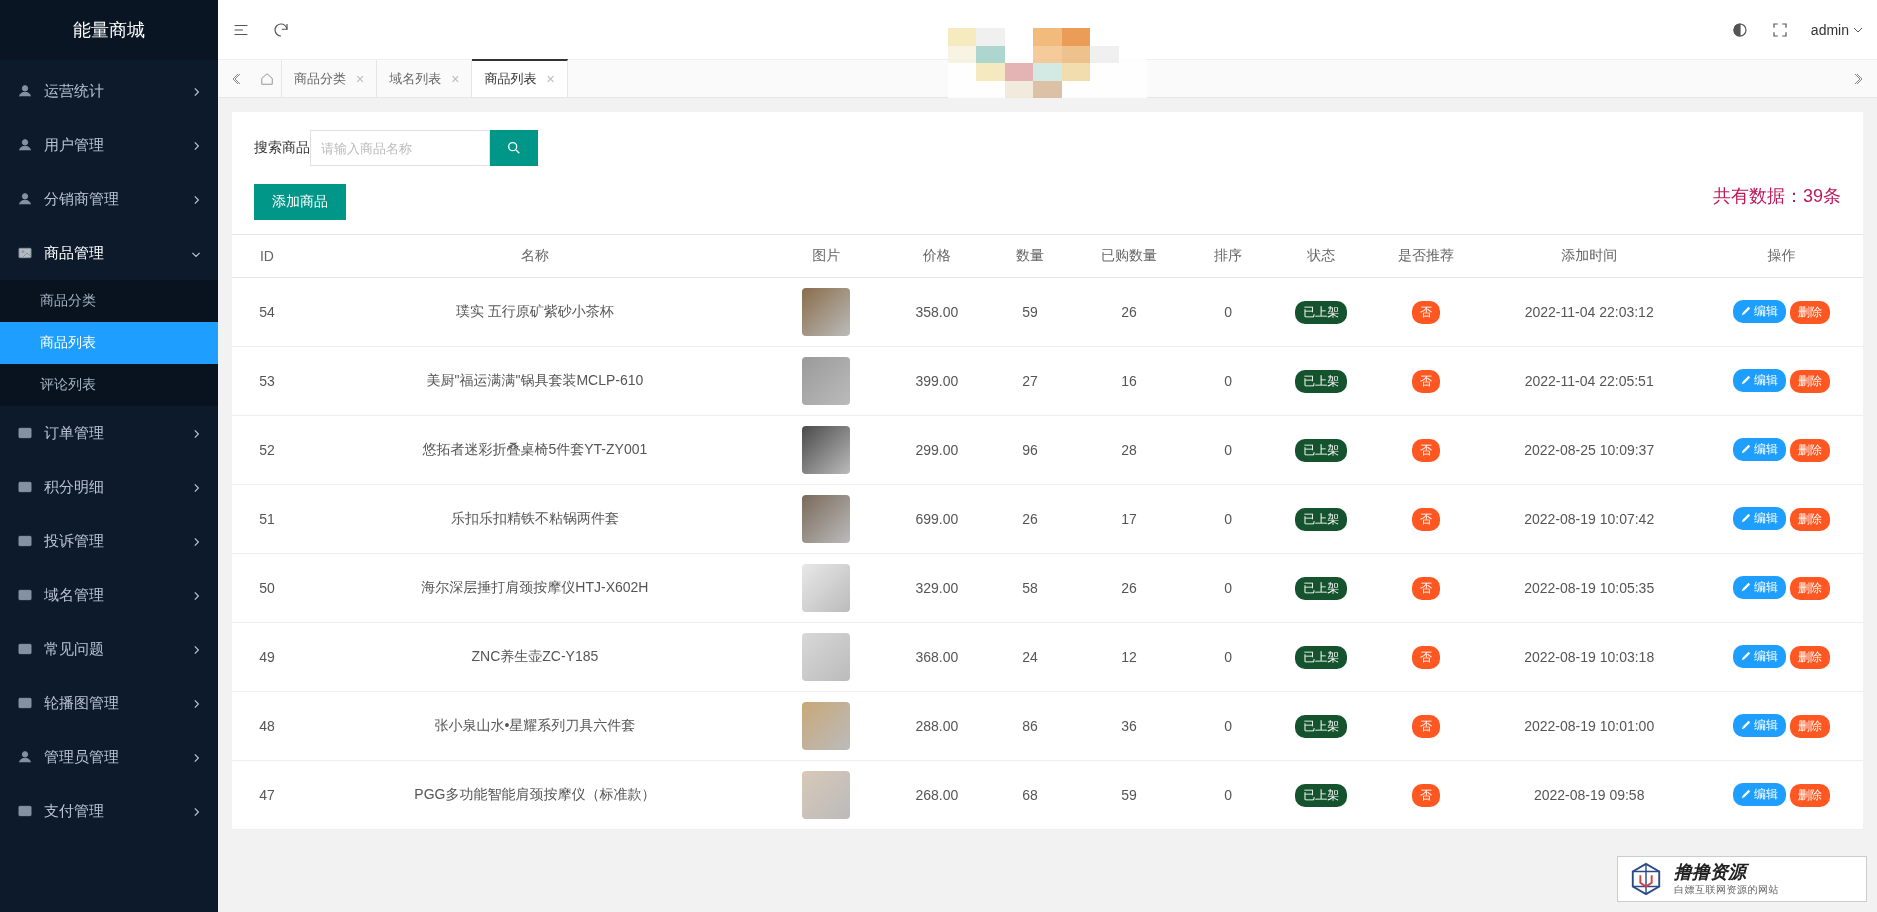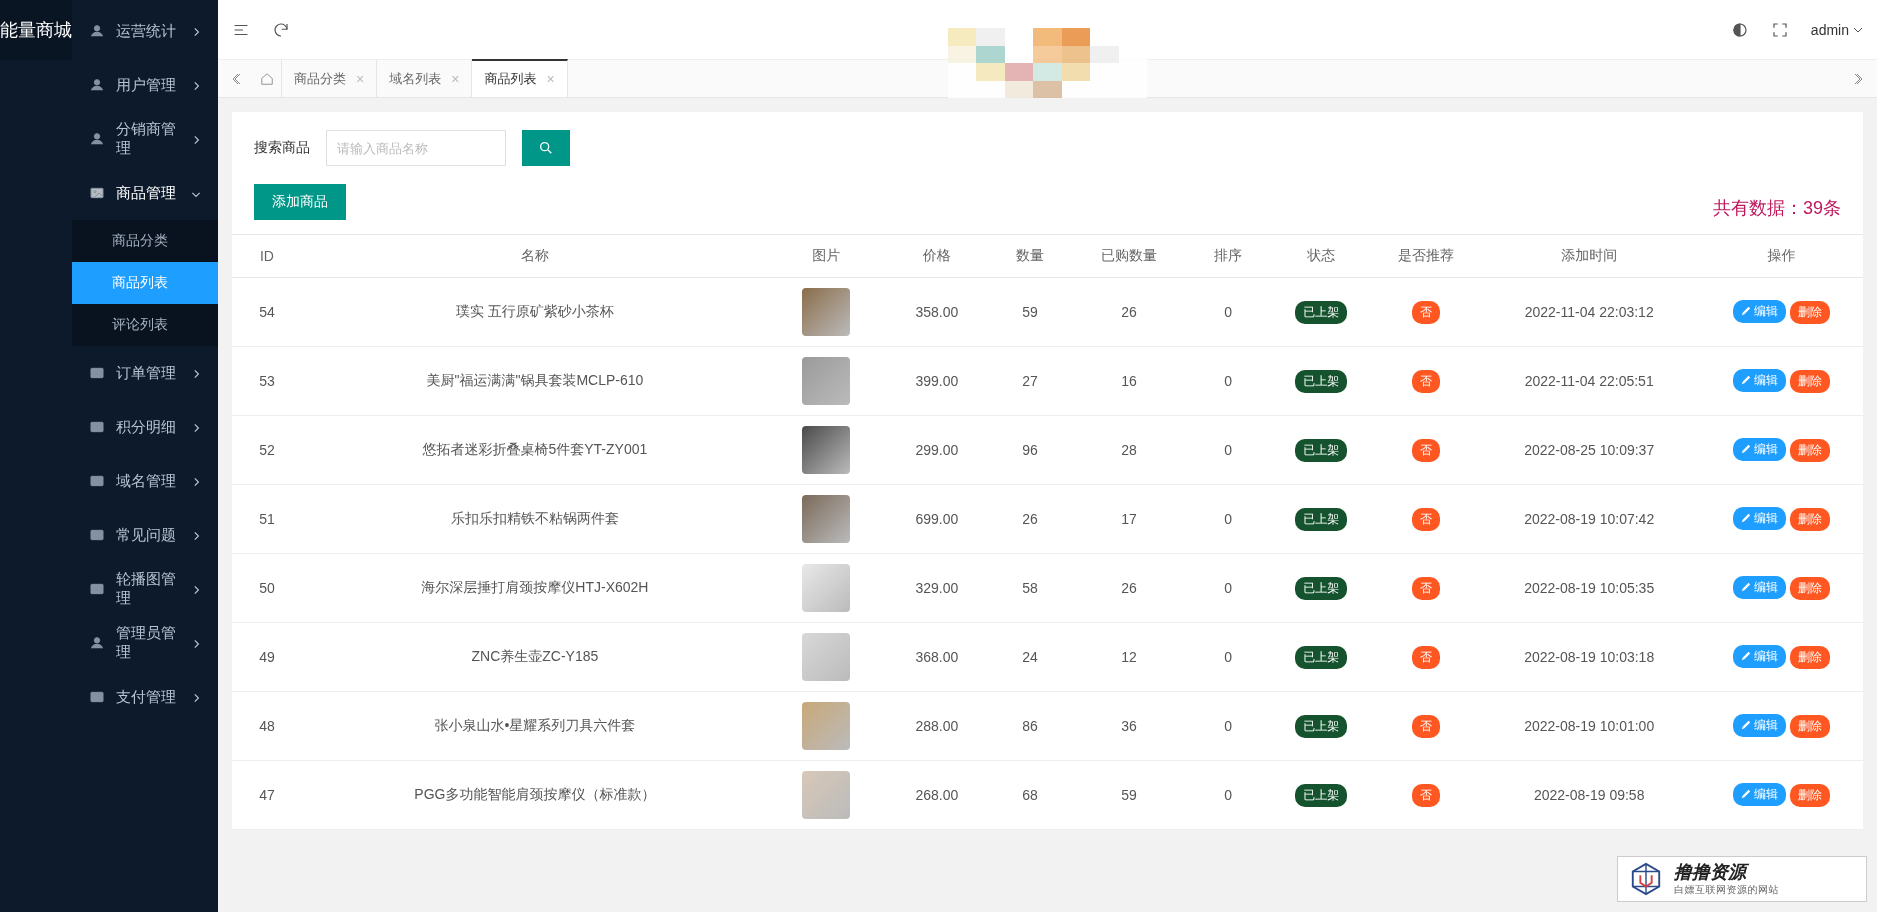--- a/index.html
+++ b/index.html
@@ -1,18 +1,18 @@
 <!DOCTYPE html>
 <html><head>
 <meta charset="utf-8">
 <style>
 *{margin:0;padding:0;box-sizing:border-box;font-family:"Microsoft YaHei","Helvetica Neue",Arial,sans-serif}
 html,body{height:100%;width:100%;overflow:hidden;background:#f2f2f2}
 body{display:flex;font-size:14px;color:#333}
-.sidebar{width:218px;min-width:218px;background:#0c1a2b;color:#fff;height:100vh;display:flex;flex-direction:row;overflow-y:auto}
+.sidebar{width:218px;min-width:218px;background:#0c1a2b;color:#fff;height:100vh;display:flex;flex-direction:column;overflow-y:auto}
 .sidebar-logo{height:60px;display:flex;align-items:center;justify-content:center;font-size:18px;font-weight:400;color:#fff;background:#0a1523}
 .menu{flex:1;padding-top:4px}
 .menu-item{height:54px;display:flex;align-items:center;padding:0 16px;color:#b8c4d2;cursor:pointer;position:relative}
 .menu-item.active{color:#fff}
 .menu-icon{width:18px;height:18px;margin-right:10px;opacity:.7;display:inline-flex;align-items:center;justify-content:center}
 .menu-icon svg{width:16px;height:16px;fill:#b8c4d2}
 .menu-item.active .menu-icon svg{fill:#fff}
 .menu-label{flex:1;font-size:15px}
 .menu-caret{width:12px;height:12px}
 .submenu{background:#09121f}
@@ -29,27 +29,27 @@
 .pixelated div{}
 .tabbar{height:38px;background:#fafafa;border-bottom:1px solid #e6e6e6;display:flex;align-items:stretch;padding:0 6px}
 .tab-arrow{width:28px;display:flex;align-items:center;justify-content:center;cursor:pointer;color:#666}
 .tab-home{width:30px;display:flex;align-items:center;justify-content:center;border-right:1px solid #e6e6e6;cursor:pointer}
 .tab{display:flex;align-items:center;padding:0 12px;border-right:1px solid #e6e6e6;cursor:pointer;color:#666;position:relative;font-size:13px}
 .tab.active{background:#fff;border-top:2px solid #333;color:#333;margin-top:-1px}
 .tab-close{margin-left:10px;font-size:14px;color:#bbb}
 .tab-expand{margin-left:auto;width:28px;display:flex;align-items:center;justify-content:center;cursor:pointer;color:#666}
 .content{flex:1;overflow:auto;padding:14px 14px 14px 14px;background:#f2f2f2}
 .panel{background:#fff}
-.search-row{display:flex;align-items:center;padding:18px 22px 8px 22px;gap:16px}
+.search-row{display:flex;align-items:center;padding:18px 22px 8px 22px;}
 .search-label{color:#333;font-size:14px}
 .search-input{width:180px;height:36px;border:1px solid #e0e0e0;padding:0 10px;font-size:13px;color:#666;outline:none}
 .search-input::placeholder{color:#bbb}
 .search-btn{width:48px;height:36px;background:#009688;border:none;display:flex;align-items:center;justify-content:center;cursor:pointer}
 .search-btn svg{width:16px;height:16px;fill:#fff}
-.action-row{display:flex;align-items:flex-end;padding:10px 22px 14px 22px}
+.action-row{display:flex;align-items:flex-start;padding:10px 22px 14px 22px}
 .add-btn{background:#009688;color:#fff;border:none;height:36px;padding:0 18px;font-size:14px;cursor:pointer}
 .data-count{margin-left:auto;color:#be185d;font-size:18px}
 table{width:100%;border-collapse:collapse}
 thead th{background:#fff;border-top:1px solid #e6e6e6;border-bottom:1px solid #e6e6e6;padding:12px 8px;font-weight:400;color:#666;text-align:center;font-size:14px}
 thead th:first-child{border-left:none}
 tbody td{border-bottom:1px solid #eee;padding:10px 8px;text-align:center;color:#555;font-size:14px;height:66px;vertical-align:middle}
 .img-placeholder{width:48px;height:48px;margin:0 auto;border-radius:4px;background:linear-gradient(135deg,#ddd,#ccc);display:flex;align-items:center;justify-content:center;color:#999;font-size:10px;overflow:hidden}
 .status-pill{display:inline-block;background:#14532d;color:#fff;padding:3px 8px;border-radius:10px;font-size:12px}
 .no-pill{display:inline-block;background:#ff5722;color:#fff;padding:3px 8px;border-radius:10px;font-size:12px;min-width:26px}
 .edit-btn{display:inline-flex;align-items:center;background:#1e9fff;color:#fff;border:none;padding:3px 8px;border-radius:10px;font-size:12px;cursor:pointer;margin-right:4px}
@@ -160,20 +160,33 @@
           </svg></span>
       </div>
       <div class="menu-item">
         <span class="menu-icon">
           <svg viewBox="0 0 24 24" fill="none" stroke="#b8c4d2" stroke-width="1.5">
             <rect x="3" y="5" width="18" height="14" rx="1"></rect>
             <circle cx="9" cy="10" r="1.5"></circle>
             <path d="M21 17l-6-5-7 7"></path>
           </svg>
         </span>
+        <span class="menu-label">投诉管理</span>
+        <span class="menu-caret"><svg viewBox="0 0 10 10" width="12" height="12">
+            <path d="M4 2l3 3-3 3" fill="none" stroke="#b8c4d2"></path>
+          </svg></span>
+      </div>
+      <div class="menu-item">
+        <span class="menu-icon">
+          <svg viewBox="0 0 24 24" fill="none" stroke="#b8c4d2" stroke-width="1.5">
+            <rect x="3" y="5" width="18" height="14" rx="1"></rect>
+            <circle cx="9" cy="10" r="1.5"></circle>
+            <path d="M21 17l-6-5-7 7"></path>
+          </svg>
+        </span>
         <span class="menu-label">域名管理</span>
         <span class="menu-caret"><svg viewBox="0 0 10 10" width="12" height="12">
             <path d="M4 2l3 3-3 3" fill="none" stroke="#b8c4d2"></path>
           </svg></span>
       </div>
       <div class="menu-item">
         <span class="menu-icon">
           <svg viewBox="0 0 24 24" fill="none" stroke="#b8c4d2" stroke-width="1.5">
             <rect x="3" y="5" width="18" height="14" rx="1"></rect>
             <circle cx="9" cy="10" r="1.5"></circle>

